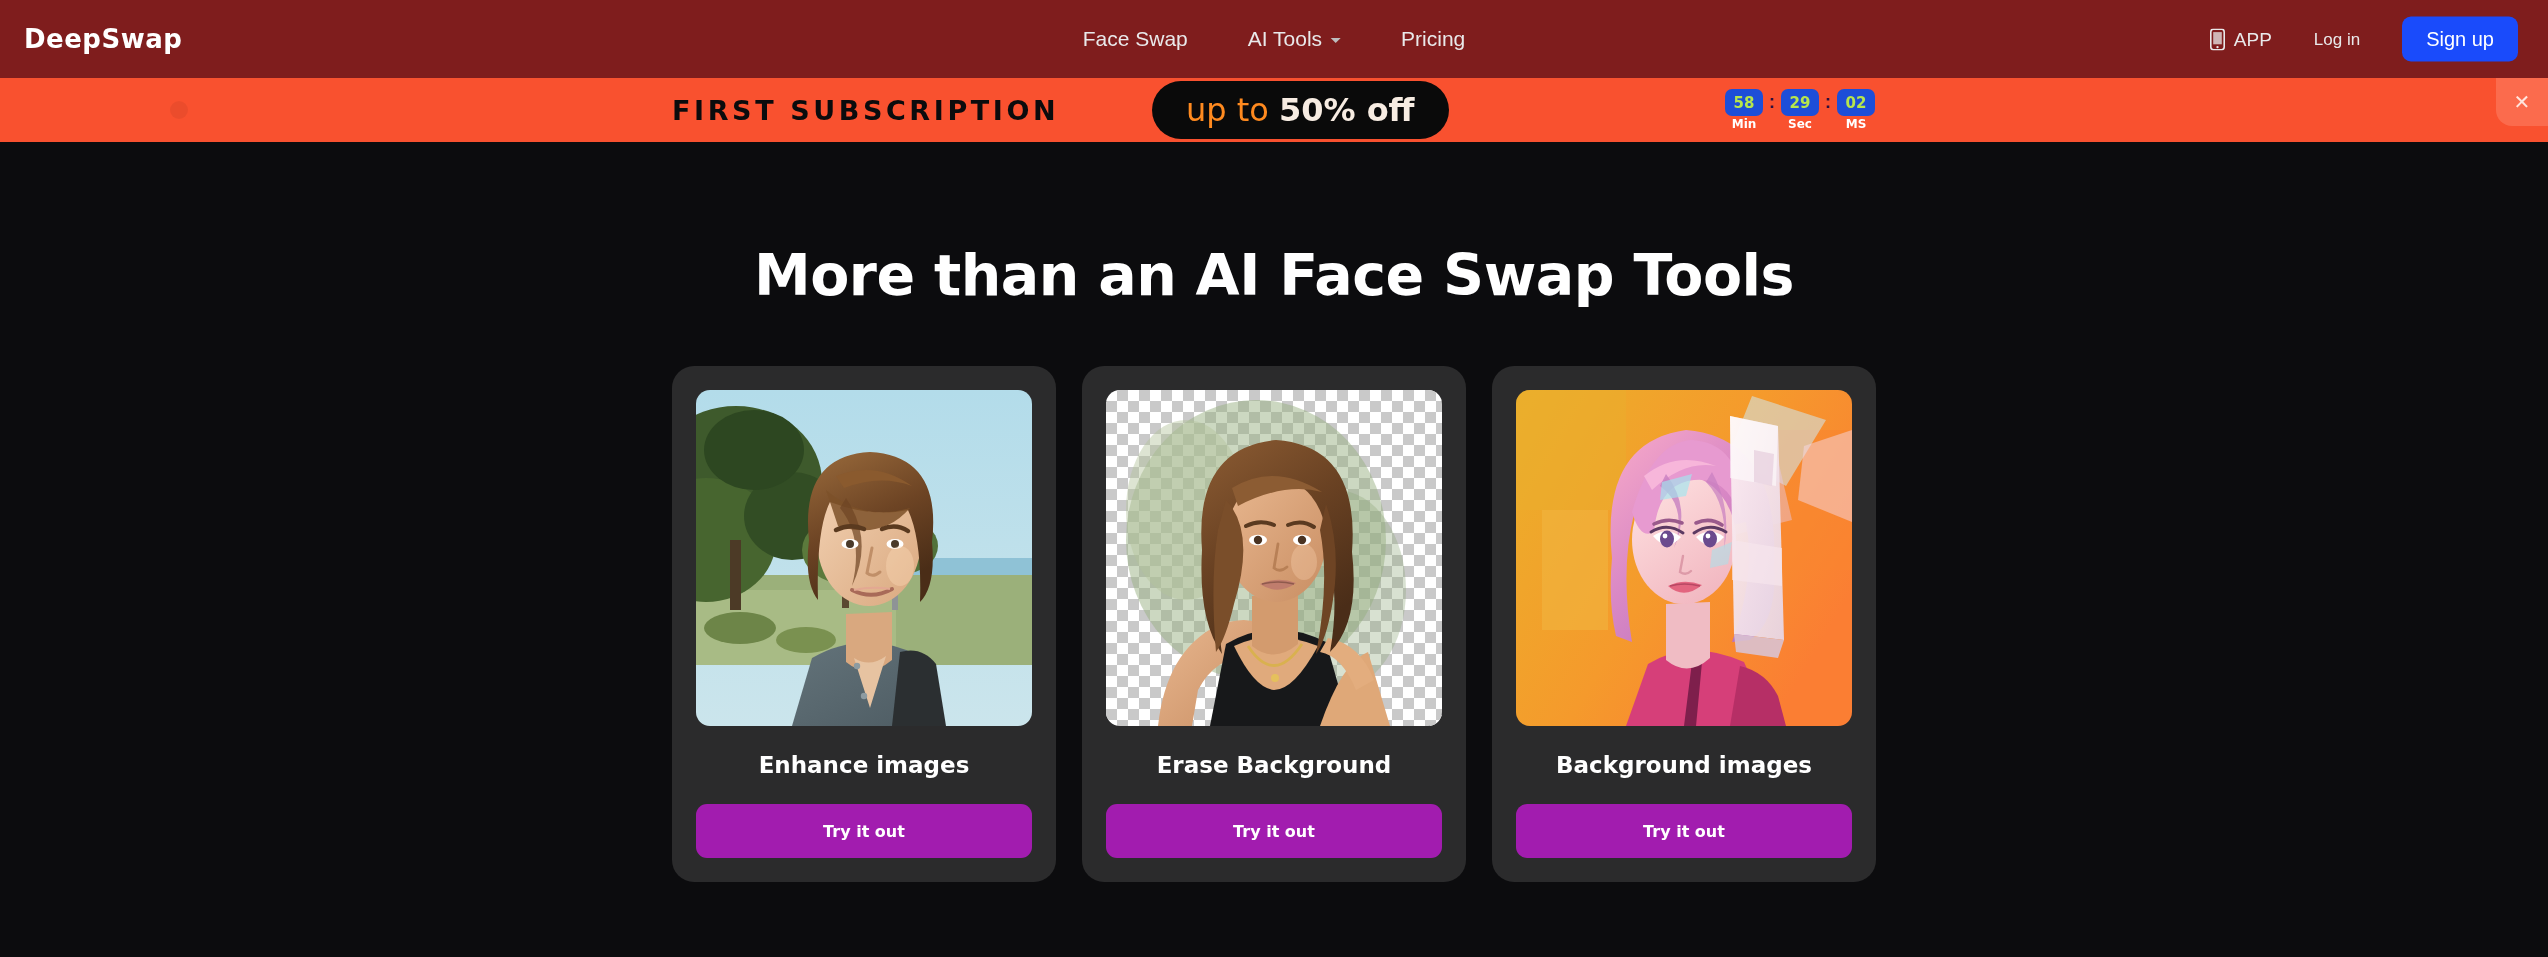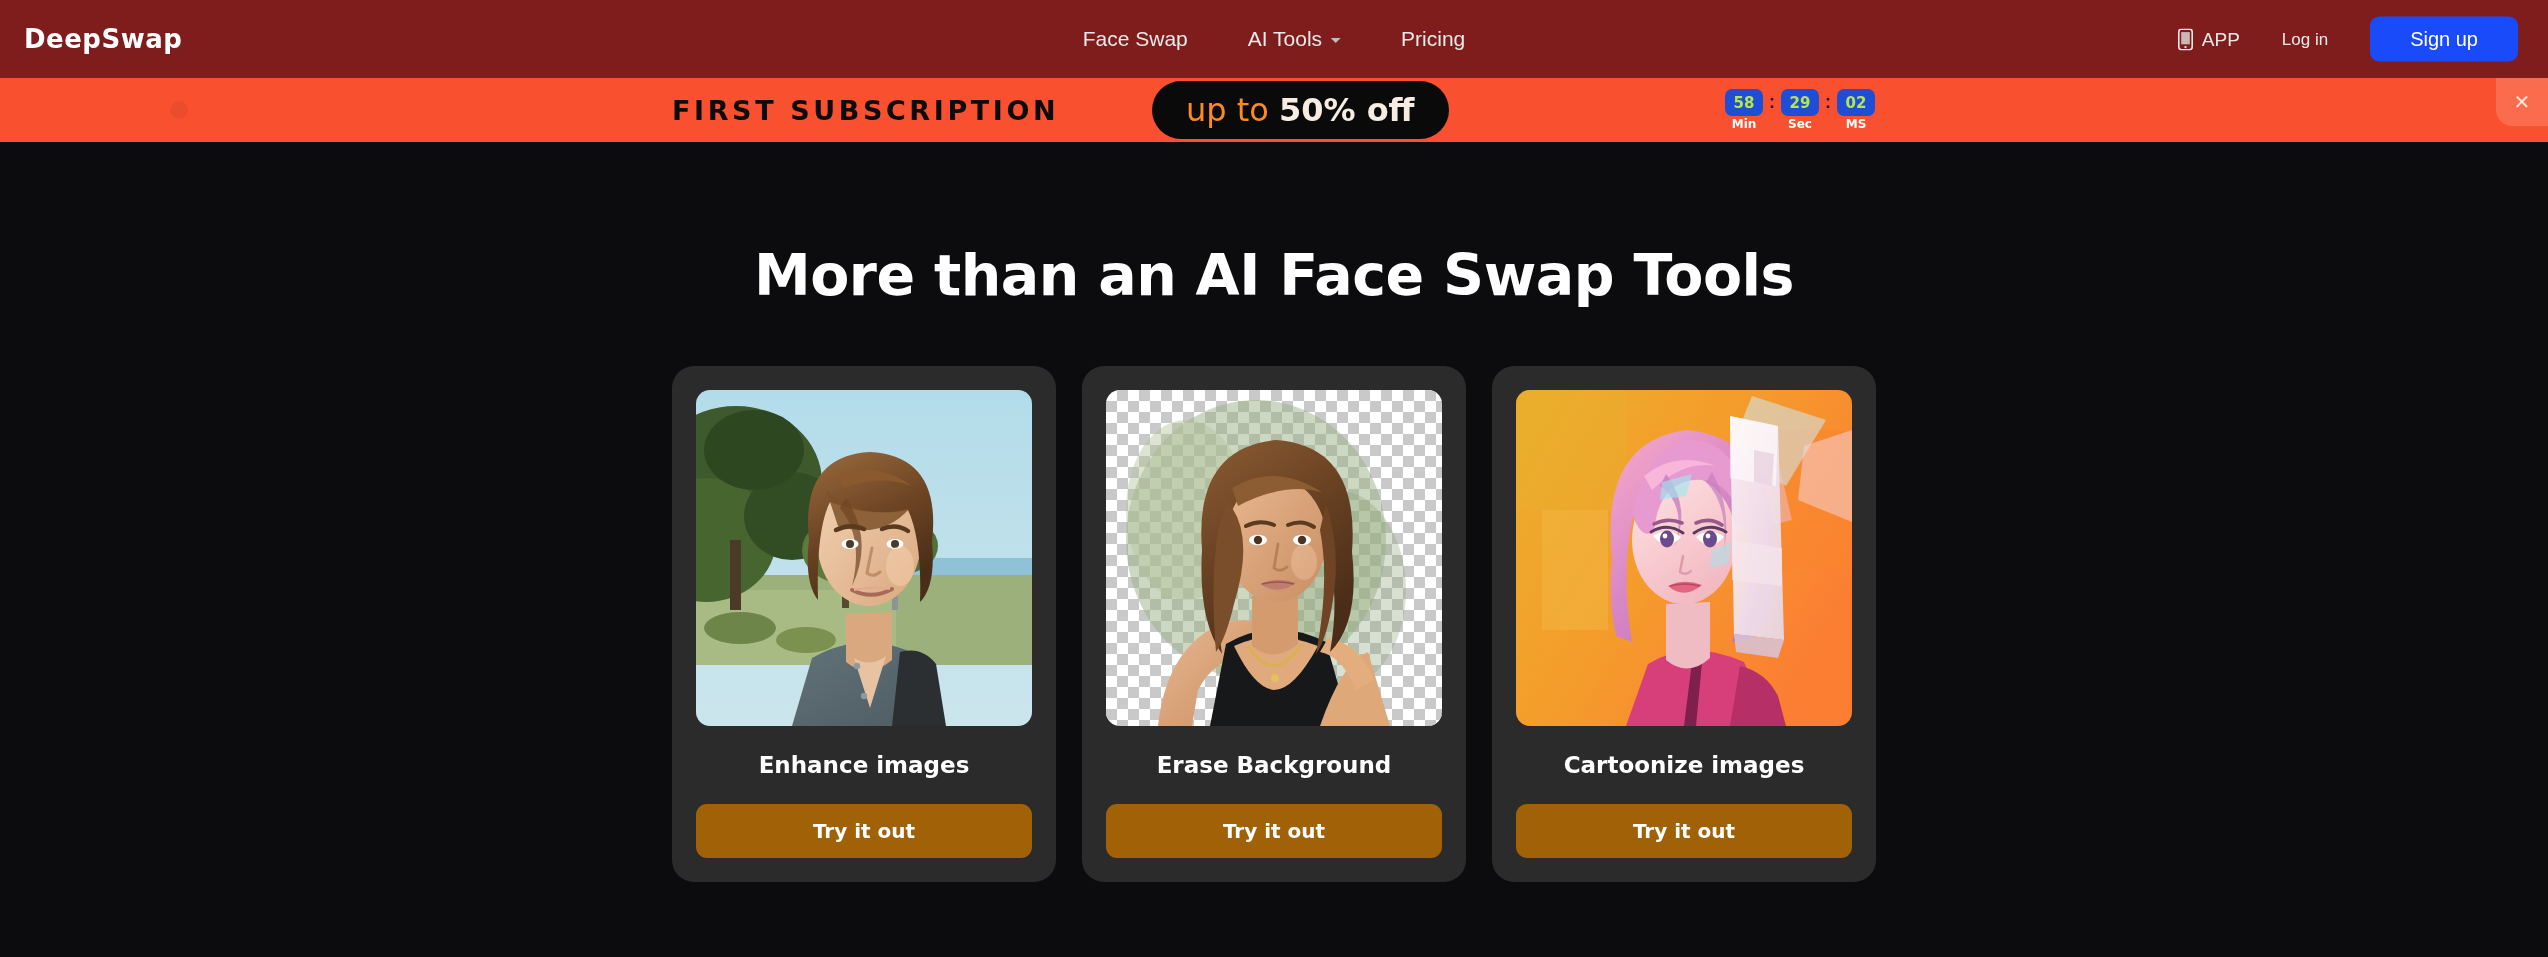--- a/index.html
+++ b/index.html
@@ -84,21 +84,21 @@
     cursor: pointer;
     white-space: nowrap;
   }
   .signup-btn {
     background: #1a4bfb;
     color: #ffffff;
     font-size: 20px;
     font-weight: 400;
     border: none;
     border-radius: 9px;
-    padding: 11px 40px;
+    padding: 11px 24px;
     cursor: pointer;
     white-space: nowrap;
     font-family: "Liberation Sans", sans-serif;
   }
 
   
   .banner {
     position: relative;
     width: 100%;
     height: 64px;
@@ -267,23 +267,23 @@
     font-size: 23px;
     font-weight: 700;
     font-family: "DejaVu Sans", sans-serif;
     white-space: nowrap;
     text-align: right;
   }
   .card-btn {
     margin-top: 26px;
     width: 336px;
     height: 54px;
-    background: #a16207;
+    background: #a21caf;
     color: #ffffff;
-    font-size: 20px;
+    font-size: 16px;
     font-weight: 700;
     border: none;
     border-radius: 11px;
     cursor: pointer;
     font-family: "DejaVu Sans", sans-serif;
   }
 
   
   .art-man { width: 100%; height: 100%; display:block; }
   
@@ -581,18 +581,18 @@
           <path d="M152 196 Q168 188 186 195 Q168 210 152 196 Z" fill="#e3657f"></path>
           <path d="M154 196 Q168 192 184 196" stroke="#b84763" stroke-width="1.6" fill="none"></path>
 
           <polygon points="214,26 262,36 268,250 218,244" fill="url(#slab3)" opacity="0.95"></polygon>
           <polygon points="214,26 262,36 260,96 214,88" fill="#ffffff" opacity="0.55"></polygon>
           <polygon points="216,150 266,158 266,196 216,190" fill="#f6e5ec" opacity="0.7"></polygon>
           <polygon points="238,60 258,64 256,96 238,92" fill="#e9d2e0" opacity="0.8"></polygon>
           <polygon points="218,244 268,250 262,268 220,262" fill="#d9c2d2" opacity="0.9"></polygon>
         </svg>
       </div>
-      <div class="card-title">Cartoonize images</div>
+      <div class="card-title">Background images</div>
       <button class="card-btn">Try it out</button>
     </div>
 
   </div>
 </div>
 
 </body></html>

